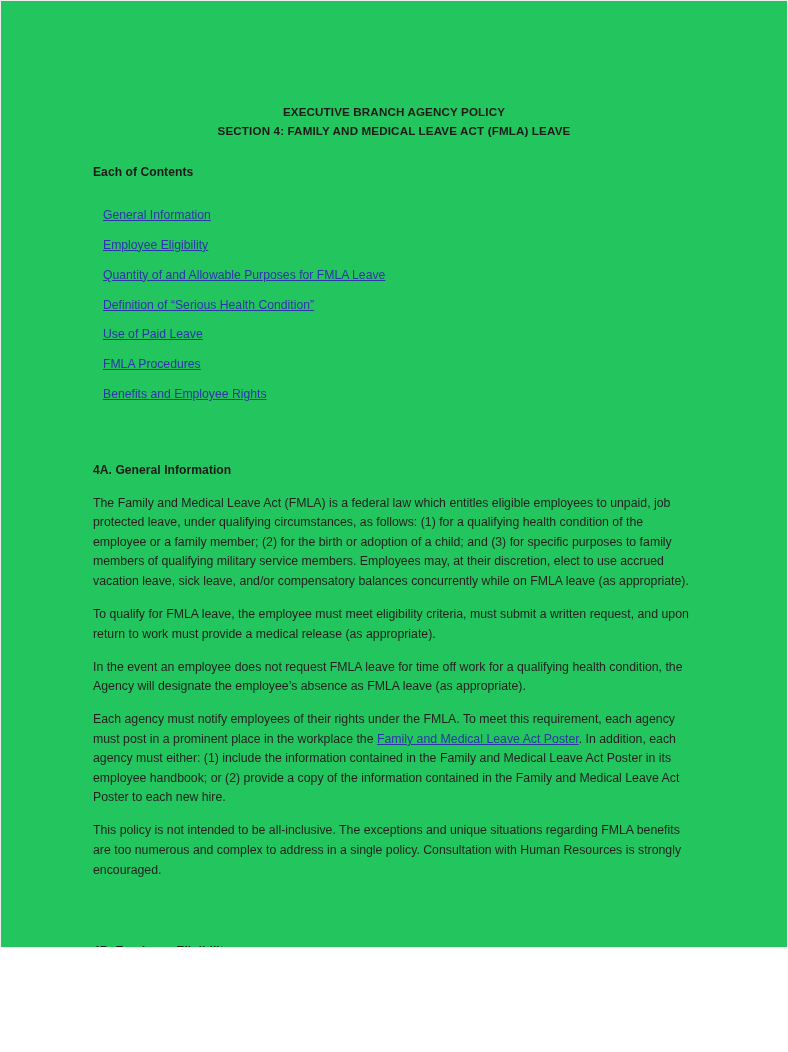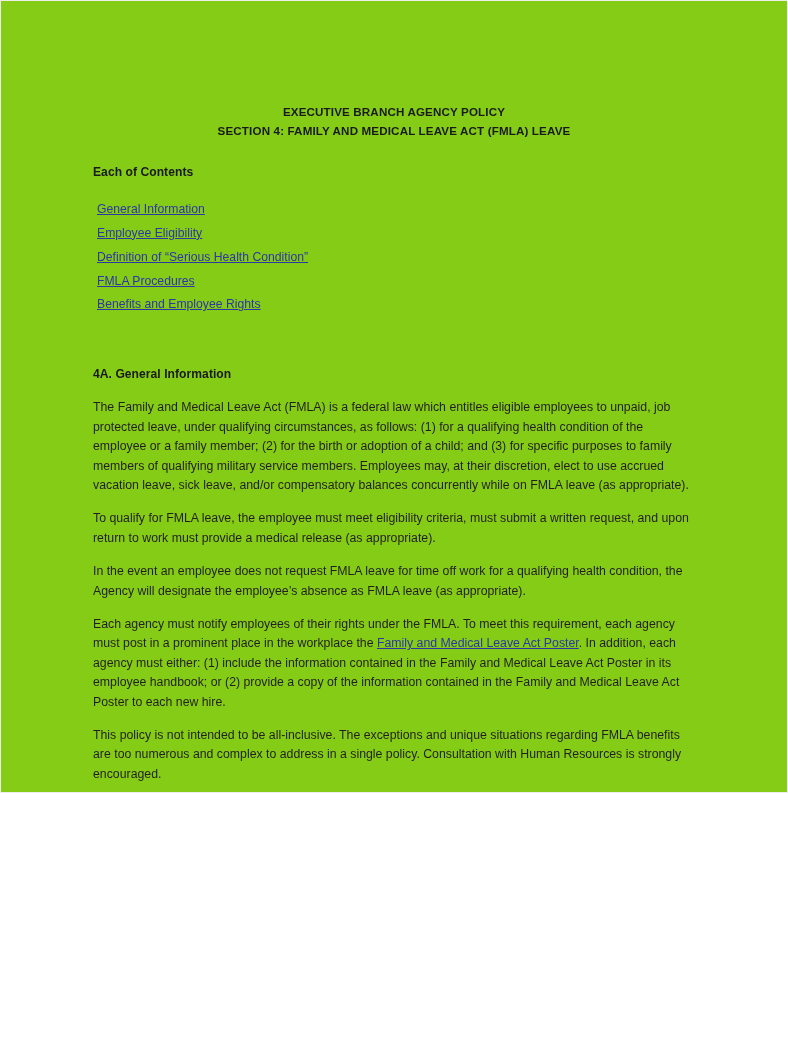--- a/index.html
+++ b/index.html
@@ -10,22 +10,22 @@
   }
 
   body {
     font-family: "Liberation Sans", sans-serif;
     -webkit-font-smoothing: antialiased;
   }
 
   .page {
     position: relative;
     width: 788px;
-    height: 793px;
-    background: #84cc16;
+    height: 948px;
+    background: #22c55e;
     box-sizing: border-box;
     border: 1px solid #ededed;
     overflow: hidden;
   }
 
   .content {
     position: absolute;
     left: 92px;
     top: 0;
     width: 602px;
@@ -54,21 +54,21 @@
 
   #toc-heading { padding-top: 22px; }
 
   
   .toc-list {
     list-style: none;
     margin: 0;
     padding: 0;
     padding-top: 13px;
   }
-  .toc-list li { margin: 4px; padding: 0; }
+  .toc-list li { margin: 10px; padding: 0; }
 
   a.toc-link,
   a.inline-link {
     color: #2e35a8;
     text-decoration: underline;
     text-underline-offset: 1px;
     cursor: pointer;
   }
 
   a.toc-link {
@@ -120,21 +120,23 @@
     <div class="doc-title">
       <span class="line1">EXECUTIVE BRANCH AGENCY POLICY</span>
       <span class="line2">SECTION 4: FAMILY AND MEDICAL LEAVE ACT (FMLA) LEAVE</span>
     </div>
 
     <div class="heading" id="toc-heading">Each of Contents</div>
 
     <ul class="toc-list">
       <li><a class="toc-link" href="#">General Information</a></li>
       <li><a class="toc-link" href="#">Employee Eligibility</a></li>
+      <li><a class="toc-link" href="#">Quantity of and Allowable Purposes for FMLA Leave</a></li>
       <li><a class="toc-link" href="#">Definition of “Serious Health Condition”</a></li>
+      <li><a class="toc-link" href="#">Use of Paid Leave</a></li>
       <li><a class="toc-link" href="#">FMLA Procedures</a></li>
       <li><a class="toc-link" href="#">Benefits and Employee Rights</a></li>
     </ul>
 
     <div class="gap-before-4a"></div>
     <div class="heading">4A. General Information</div>
     <div class="gap-after-head"></div>
 
     <p class="para">The Family and Medical Leave Act (FMLA) is a federal law which entitles eligible employees to unpaid, job protected leave, under qualifying circumstances, as follows:  (1) for a qualifying health condition of the employee or a family member; (2) for the birth or adoption of a child; and (3) for specific purposes to family members of qualifying military service members.  Employees may, at their discretion, elect to use accrued vacation leave, sick leave, and/or compensatory balances concurrently while on FMLA leave (as appropriate).</p>
     <p class="para">To qualify for FMLA leave, the employee must meet eligibility criteria, must submit a written request, and upon return to work must provide a medical release (as appropriate).</p>

